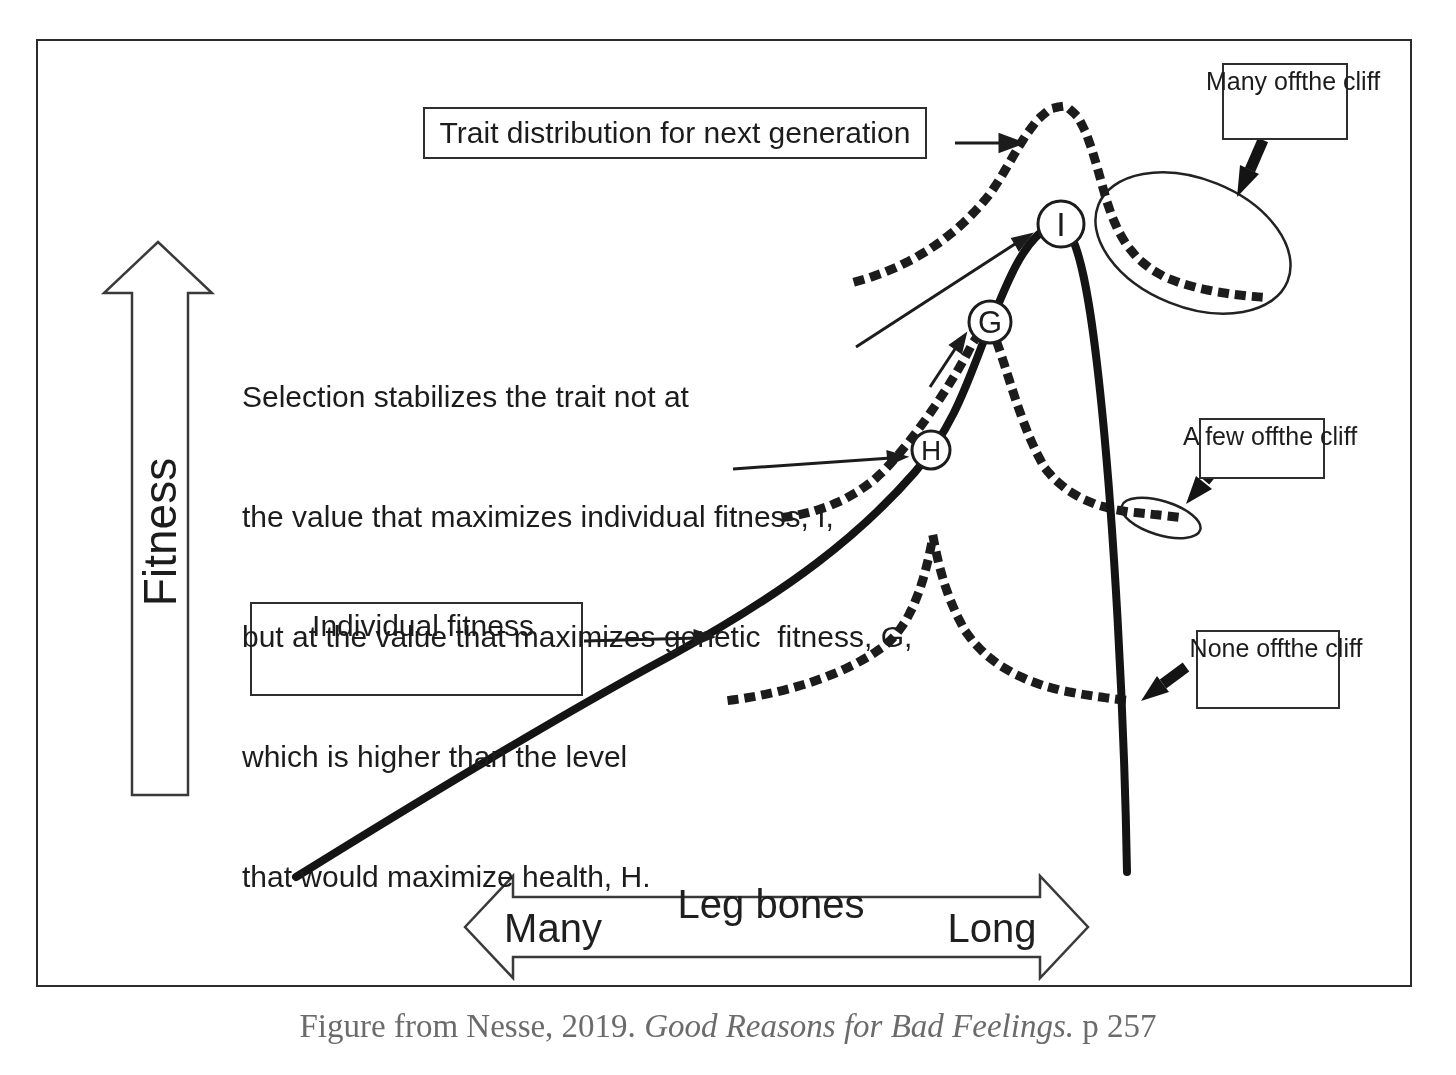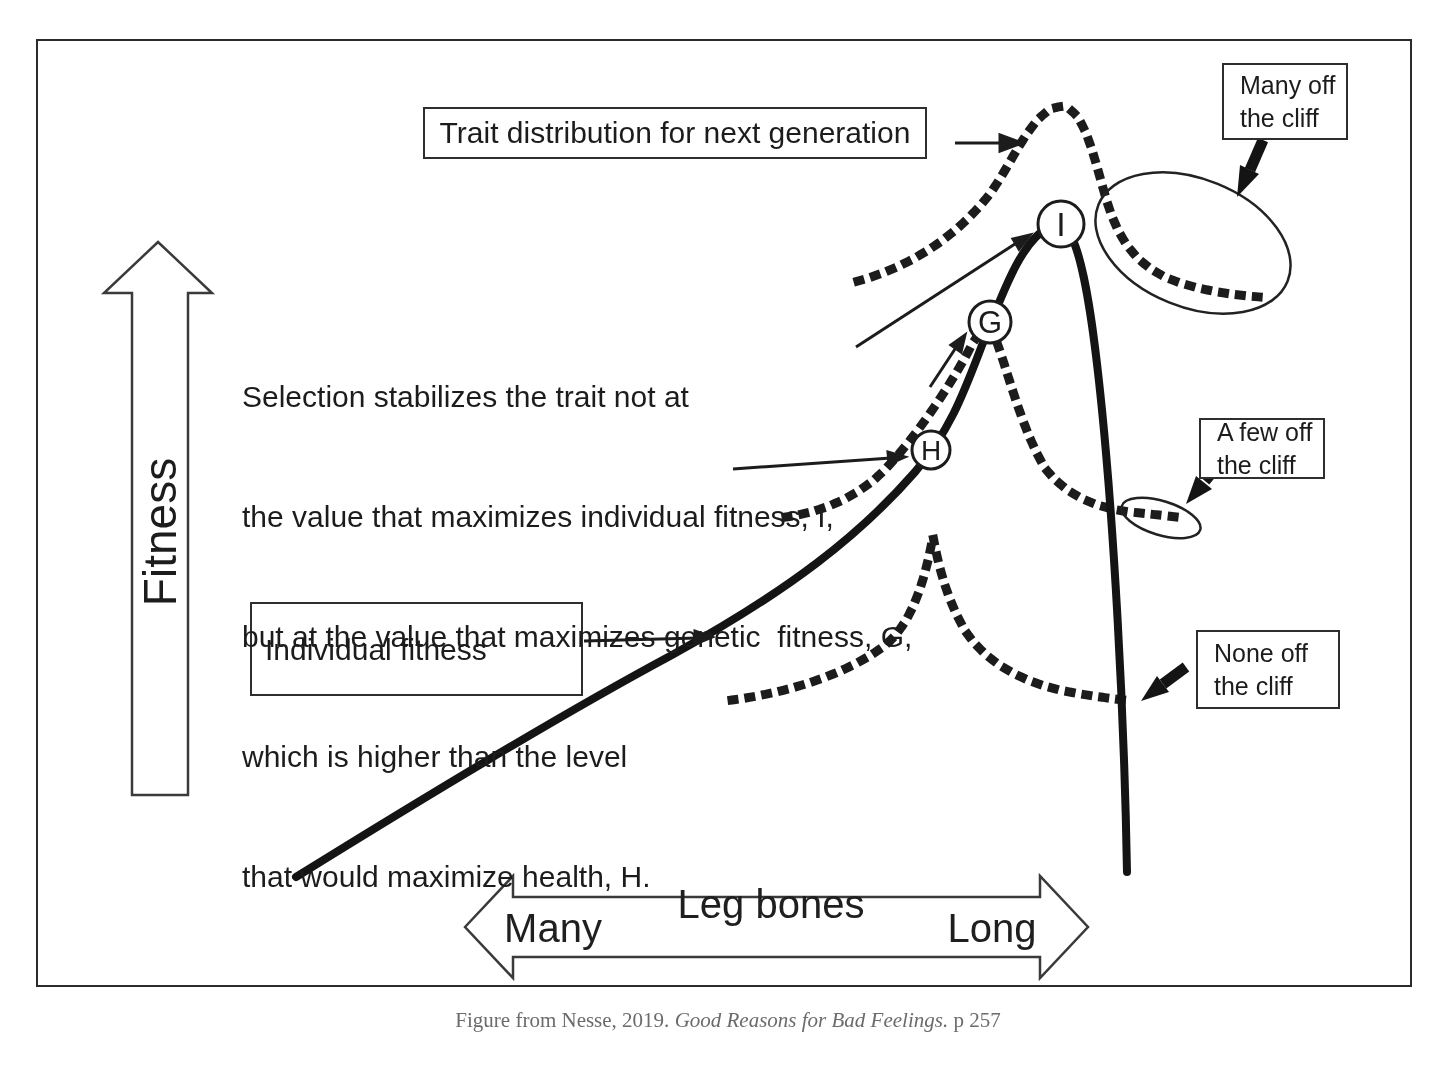--- a/index.html
+++ b/index.html
@@ -2,28 +2,28 @@
 <html><head>
 <meta charset="utf-8">
 <style>
   html,body{margin:0;padding:0;background:#ffffff;}
   #stage{position:relative;width:1456px;height:1075px;background:#ffffff;overflow:hidden;
          font-family:"Liberation Sans",sans-serif;color:#1c1c1c;}
   #frame{position:absolute;left:36px;top:39px;width:1376px;height:948px;
          border:2px solid #2b2b2b;background:#ffffff;box-sizing:border-box;}
   svg{position:absolute;left:0;top:0;}
   .abox{position:absolute;border:2px solid #2e2e2e;background:#ffffff;box-sizing:border-box;
-        display:flex;flex-direction:column;justify-content:center;}
+        display:flex;flex-direction:row;justify-content:center;}
   .abox .ln{white-space:pre;}
   .center-text{align-items:center;}
   .small-box{font-size:25px;line-height:33px;padding-left:16px;}
   .txt{position:absolute;white-space:pre;}
   .axis-word{position:absolute;transform:translate(-50%,-50%);font-size:40px;color:#1f1f1f;}
   .caption{position:absolute;left:0;top:1008px;width:1456px;text-align:center;
-           font-family:"Liberation Serif",serif;font-size:21px;color:#6b6b6b;}
+           font-family:"Liberation Serif",serif;font-size:33px;color:#6b6b6b;}
   .caption .it{font-style:italic;}
 </style>
 </head>
 <body>
 
 <div id="stage">
   <div id="frame"></div>
 
   <svg width="1456" height="1075" viewBox="0 0 1456 1075">
 

